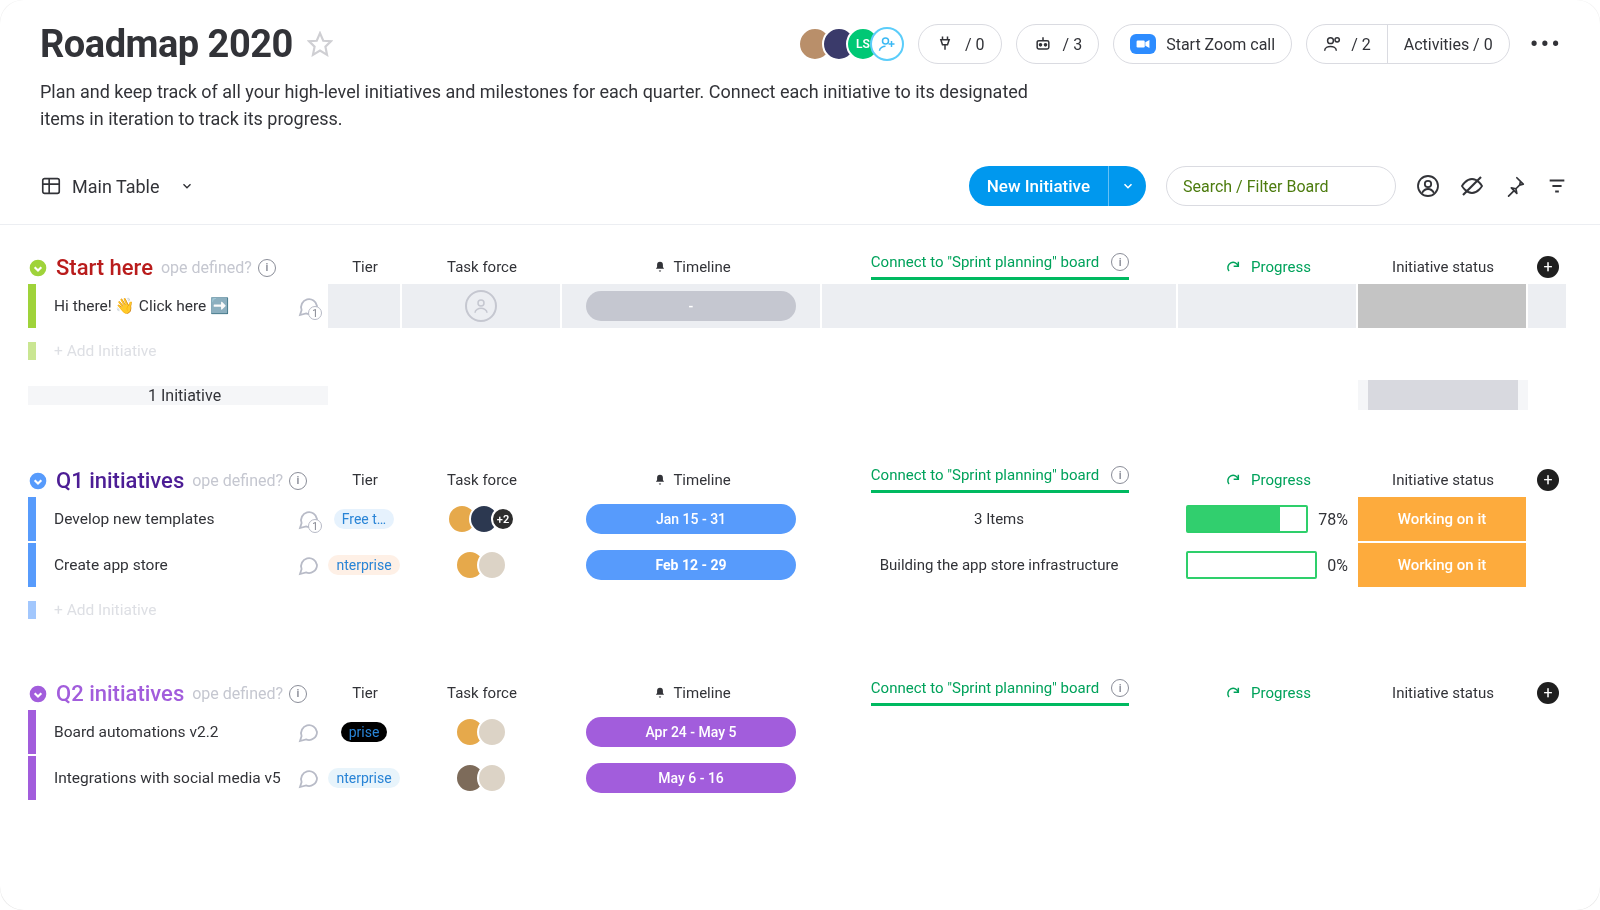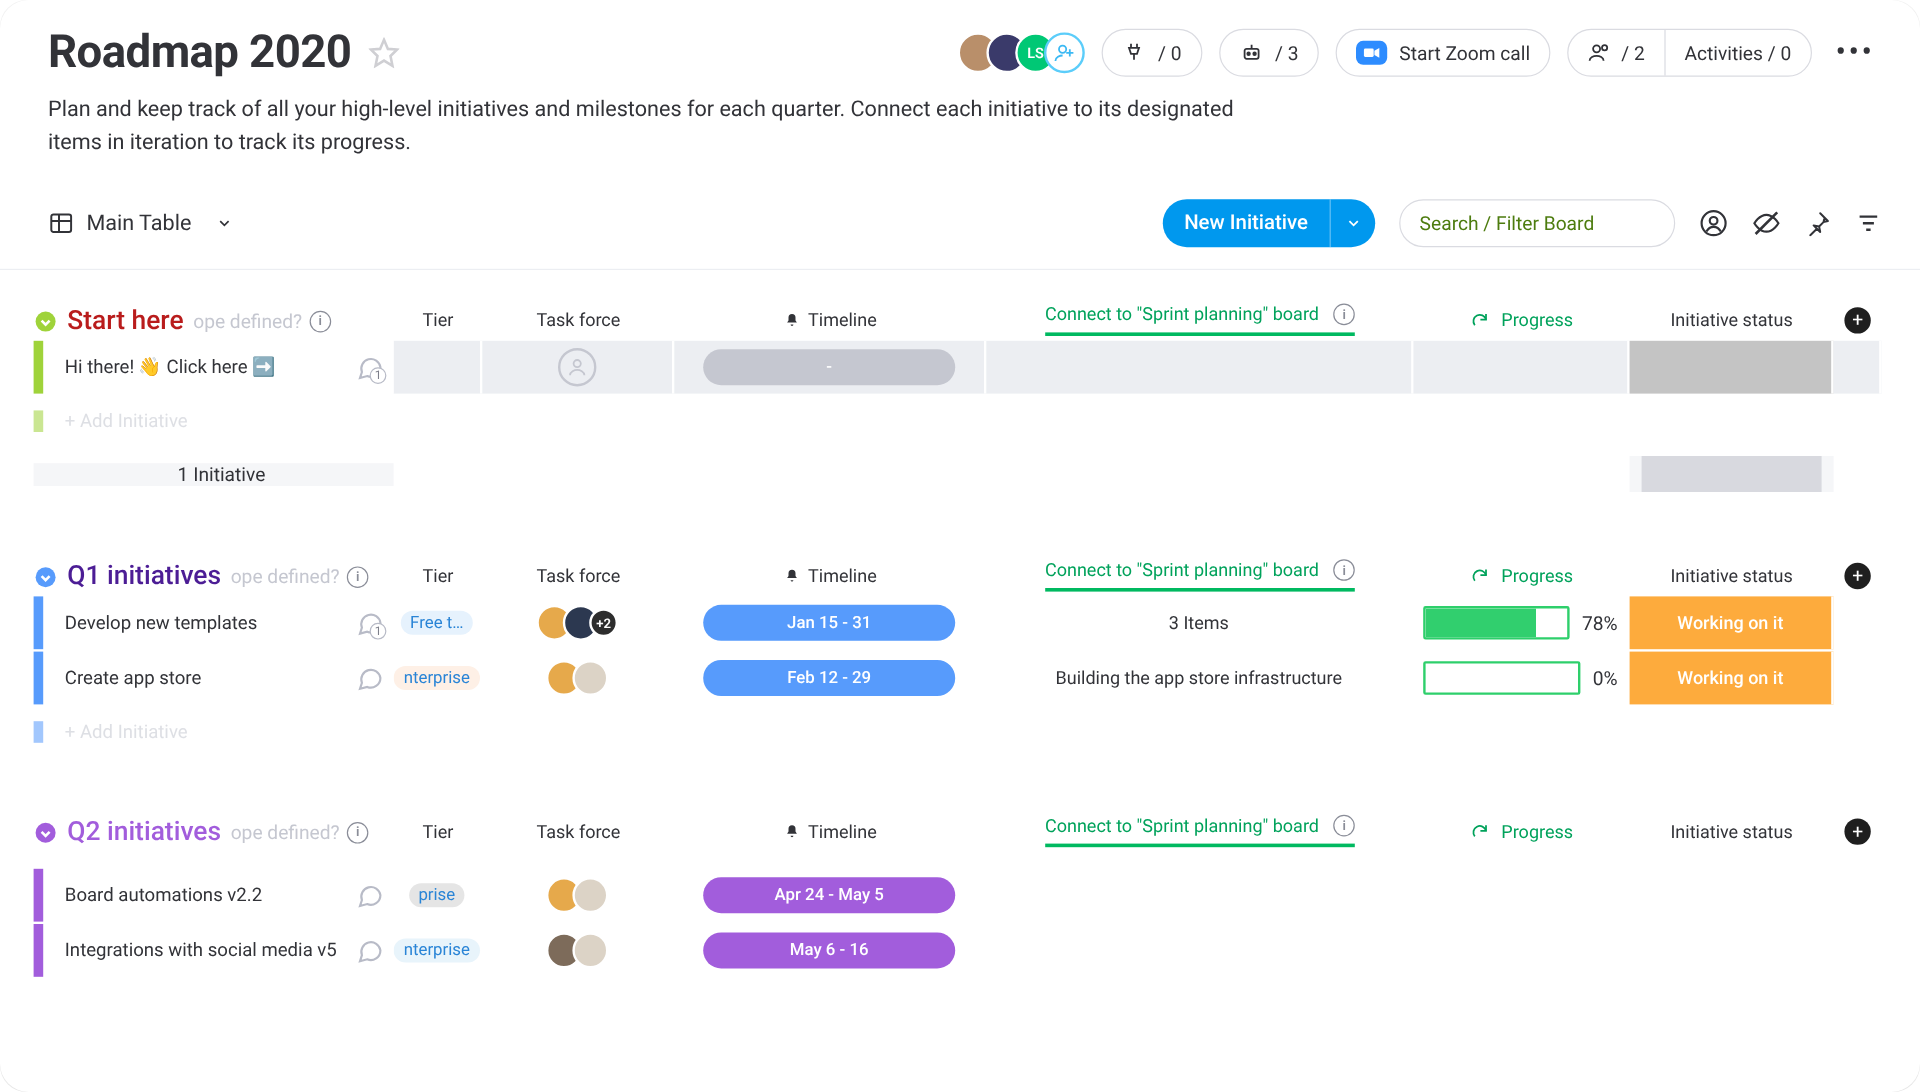--- a/index.html
+++ b/index.html
@@ -398,21 +398,21 @@
       <div class="cell c-tier " style="">
         <span class="tier-tag" style="background:#fef0e6;">nterprise</span>
       </div>
       <div class="cell c-task ">
             <div class="task-av">
               <div class="a" style="background:#e6a94b;margin-left:0;"></div>
               <div class="a" style="background:#dcd3c6;"></div>
             </div>
           </div>
       <div class="cell c-time ">
-        <div class="tl-pill" style="background:#579bfc;">Feb 12 - 29</div>
+        <div class="tl-pill" style="background:#579bfc;font-weight:bold;">Feb 12 - 29</div>
       </div>
       <div class="cell c-link ">Building the app store infrastructure</div>
       <div class="cell c-prog ">
             <div class="prog-wrap">
     <div class="prog-bar">
                 <div class="prog-fill" style="width:0%"></div>
               </div>
     <span>0%</span>
   </div>
           </div>
@@ -426,21 +426,21 @@
           <div class="cell c-task"></div>
           <div class="cell c-time"></div>
       <div class="cell c-link"></div>
           <div class="cell c-prog"></div>
           <div class="cell c-stat"></div>
           <div class="cell c-add"></div>
     </div>
 
   </div>
       <div class="group">
-    <div class="gh-row-wrap" style="align-items:flex-end;margin-bottom:16px;">
+    <div class="gh-row-wrap" style="align-items:flex-end;margin-bottom:2px;">
       <div class="gh-left" style="align-items:center;">
         <span class="gh-caret" style="color:#a25ddc;">
           <svg width="20" height="20" viewBox="0 0 24 24" fill="#a25ddc">
                 <circle cx="12" cy="12" r="10"></circle>
                 <polyline points="8 11 12 15 16 11" fill="none" stroke="#fff" stroke-width="2.6"></polyline>
               </svg>
         </span>
         <span class="gh-title" style="color:#a25ddc;">Q2 initiatives</span>
         <span class="gh-sub">ope defined? <span class="info-ic">i</span></span>
       </div>
@@ -473,21 +473,21 @@
       <div class="name-cell" style="border-left-color:#a25ddc;">
         <span>Board automations v2.2</span>
         <span class="chat chat-badge">
     <svg width="24" height="24" viewBox="0 0 24 24" fill="none" stroke="#b8bbc7" stroke-width="1.8">
                 <path d="M21 12a8 8 0 01-11 7.4L4 21l1.6-5A8 8 0 1121 12z"></path>
               </svg>
 
   </span>
       </div>
       <div class="cell c-tier " style="">
-        <span class="tier-tag" style="background:#e5e5e5;">prise</span>
+        <span class="tier-tag" style="background:#000000;">prise</span>
       </div>
       <div class="cell c-task ">
             <div class="task-av">
               <div class="a" style="background:#e6a94b;margin-left:0;"></div>
               <div class="a" style="background:#dcd3c6;"></div>
             </div>
           </div>
       <div class="cell c-time ">
         <div class="tl-pill" style="background:#a25ddc;">Apr 24 - May 5</div>
       </div>

